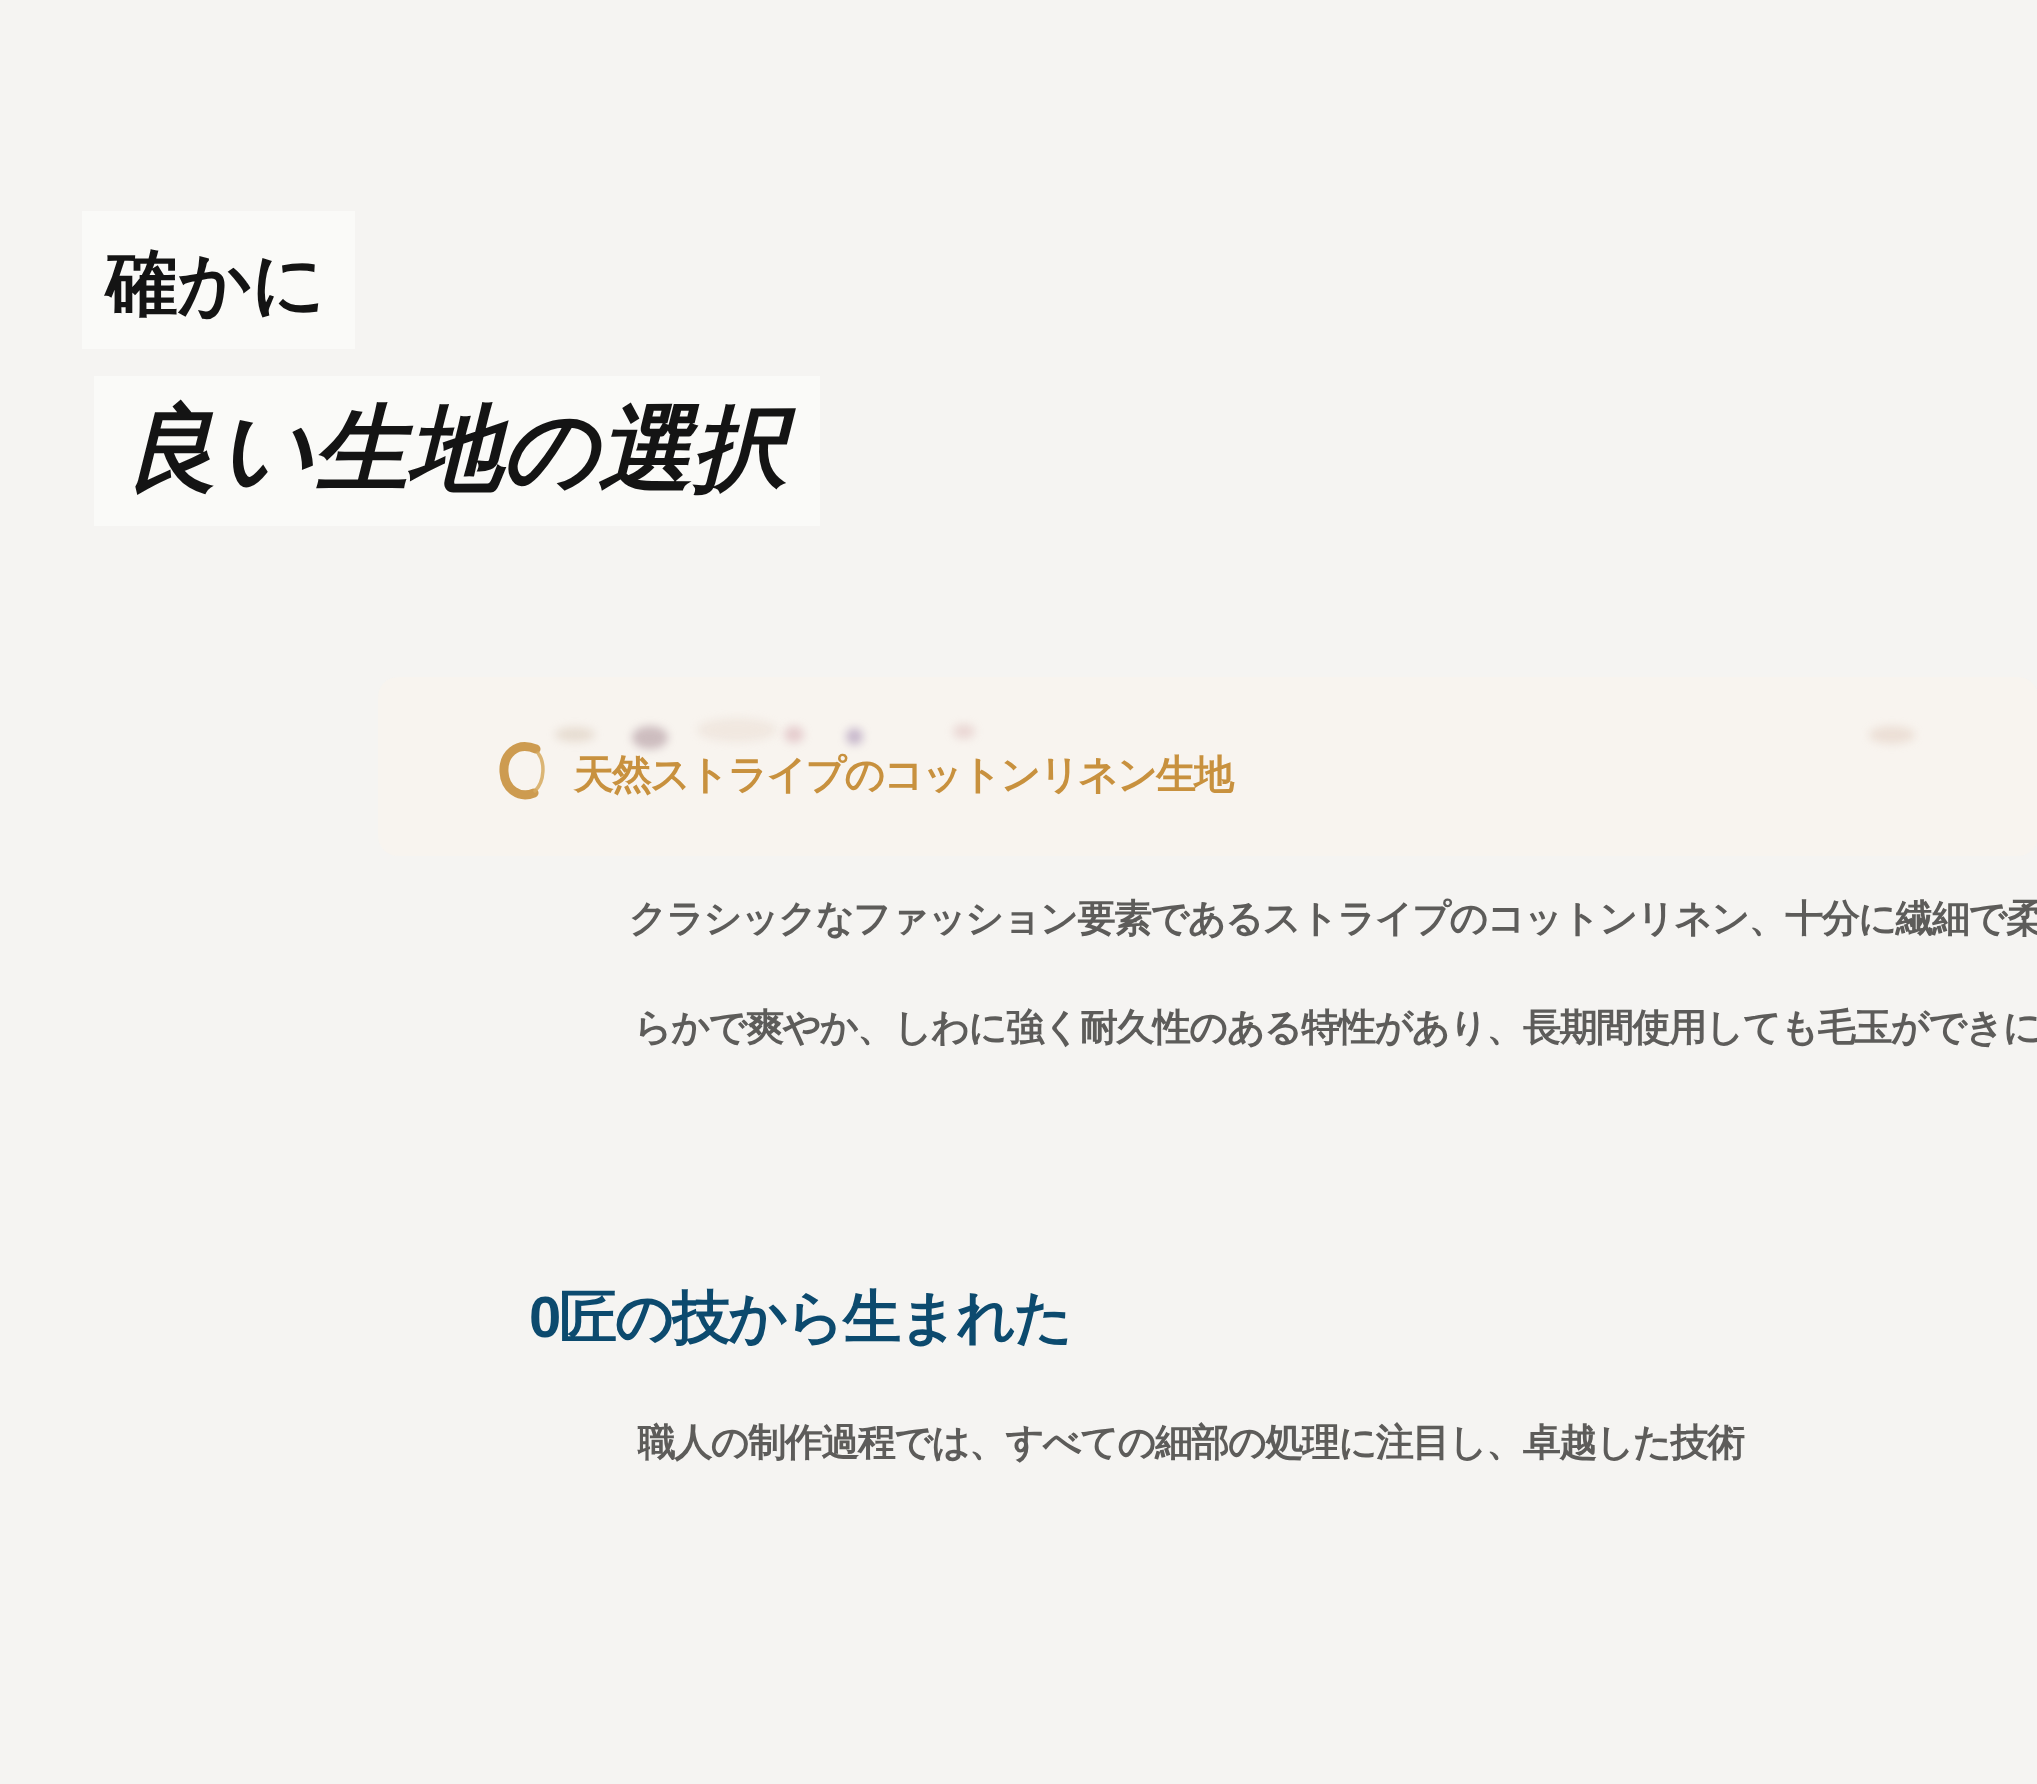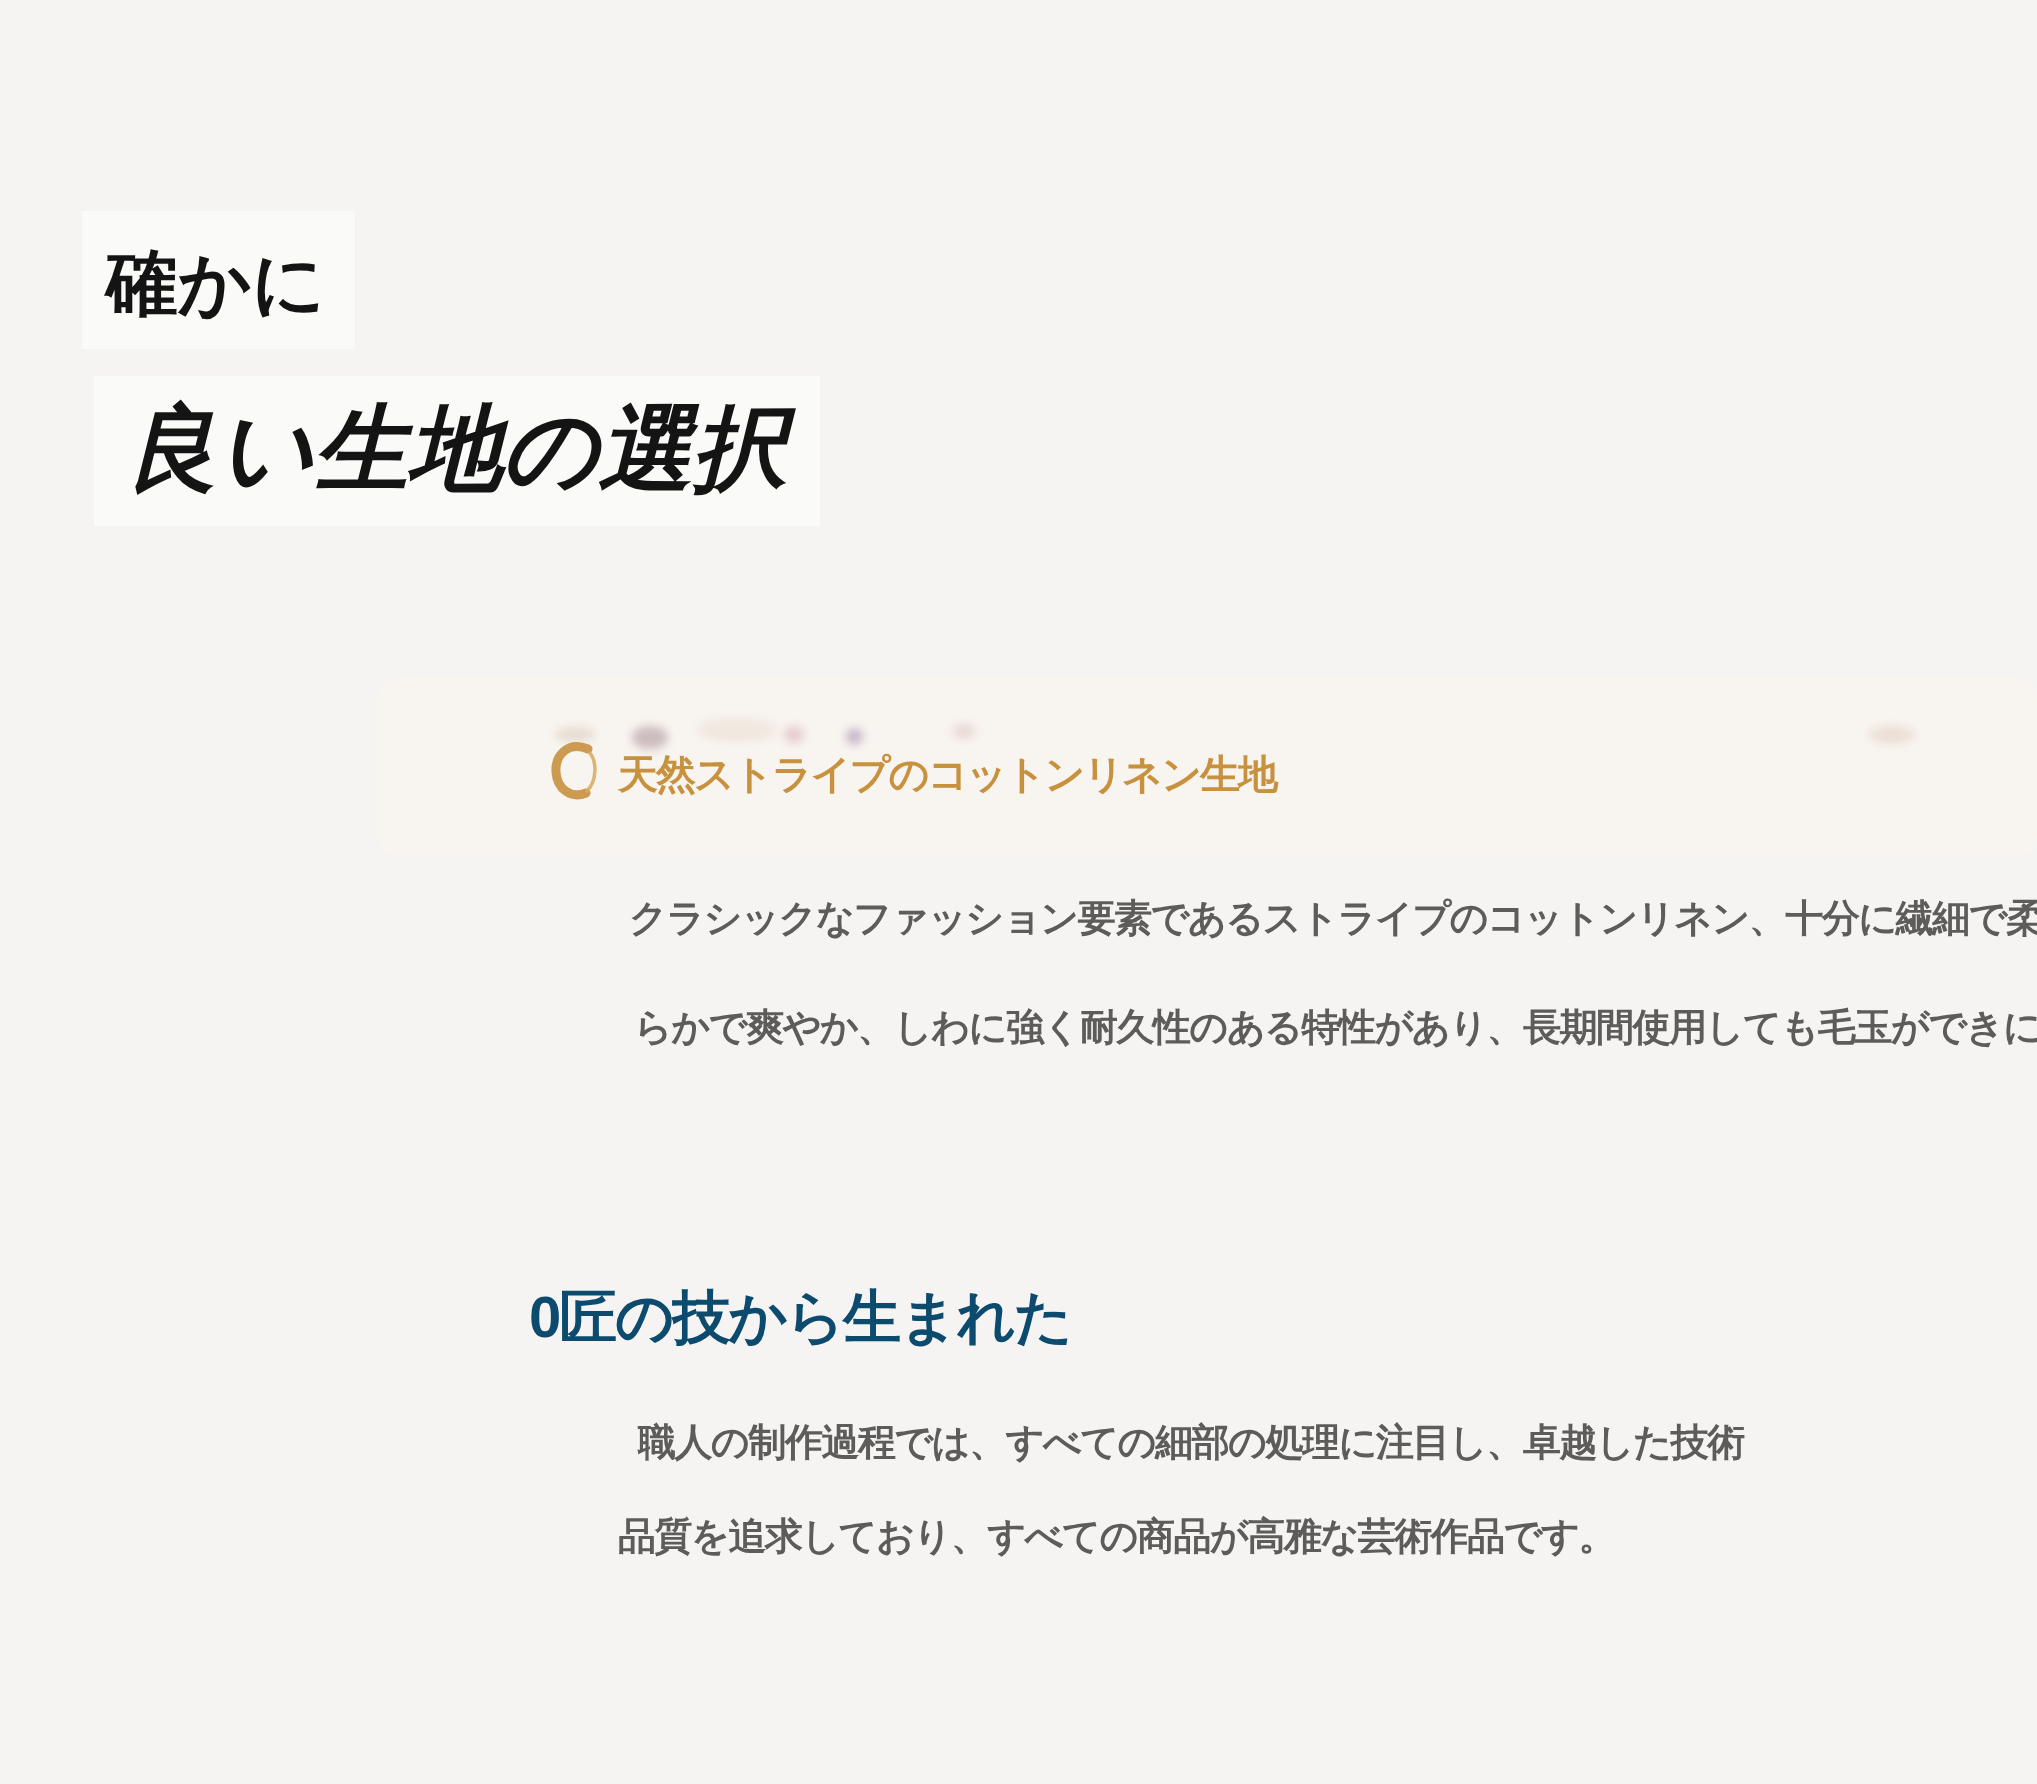--- a/index.html
+++ b/index.html
@@ -50,24 +50,24 @@
   .sm1 { left: 555px; top: 727px; width: 40px; height: 15px; background: rgba(208,188,168,0.40); }
   .sm2 { left: 632px; top: 726px; width: 36px; height: 23px; background: rgba(152,122,132,0.45); }
   .sm3 { left: 697px; top: 718px; width: 80px; height: 24px; background: rgba(222,202,188,0.28); }
   .sm4 { left: 784px; top: 726px; width: 20px; height: 17px; background: rgba(205,152,162,0.42); }
   .sm5 { left: 846px; top: 728px; width: 17px; height: 17px; background: rgba(142,112,162,0.45); }
   .sm6 { left: 953px; top: 724px; width: 22px; height: 15px; background: rgba(212,172,172,0.38); }
   .sm7 { left: 1869px; top: 726px; width: 46px; height: 18px; background: rgba(214,186,170,0.35); }
   
   .sec1-head {
     position: absolute;
-    left: 550px; top: 740px;
+    left: 498px; top: 740px;
     display: flex;
     align-items: center;
-    gap: 16px;
+    gap: 24px;
   }
   .ring-icon { width: 52px; height: 62px; flex: 0 0 auto; }
   .sec1-title {
     font-size: 40px;
     font-weight: 800;
     letter-spacing: -2px;
     color: #c8913e;
     white-space: nowrap;
     line-height: 1;
     padding-top: 6px;
@@ -122,16 +122,15 @@
     </svg>
     <div class="sec1-title">天然ストライプのコットンリネン生地</div>
   </div>
 
   <div class="body-line p1a">クラシックなファッション要素であるストライプのコットンリネン、十分に繊細で柔らか</div>
   <div class="body-line p1b">らかで爽やか、しわに強く耐久性のある特性があり、長期間使用しても毛玉ができにくい</div>
 
   <div class="sec2-title">0匠の技から生まれた</div>
 
   <div class="body-line p2a">職人の制作過程では、すべての細部の処理に注目し、卓越した技術</div>
-  <div class="body-line p2b">品質を追求しており、すべての商品が高雅な芸術作品です。</div>
 
 </div>
 
 
 </body></html>

